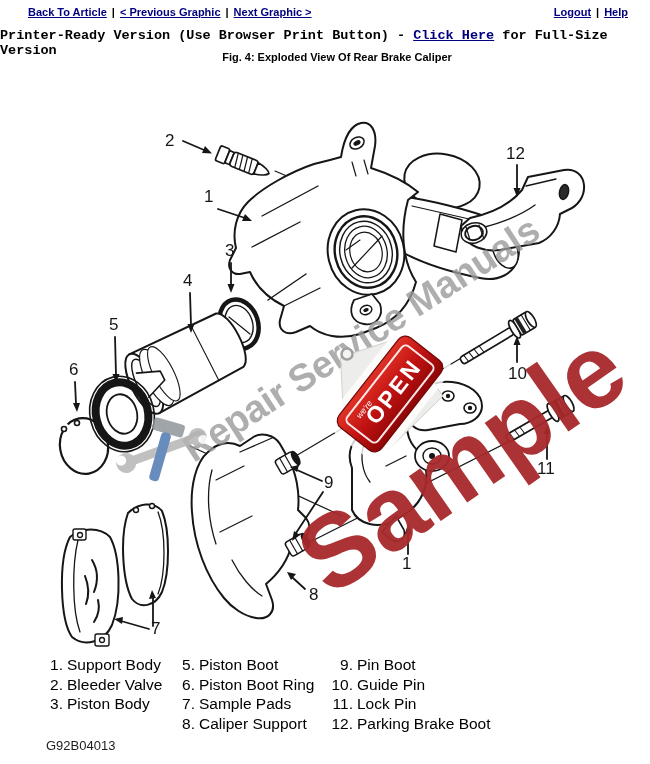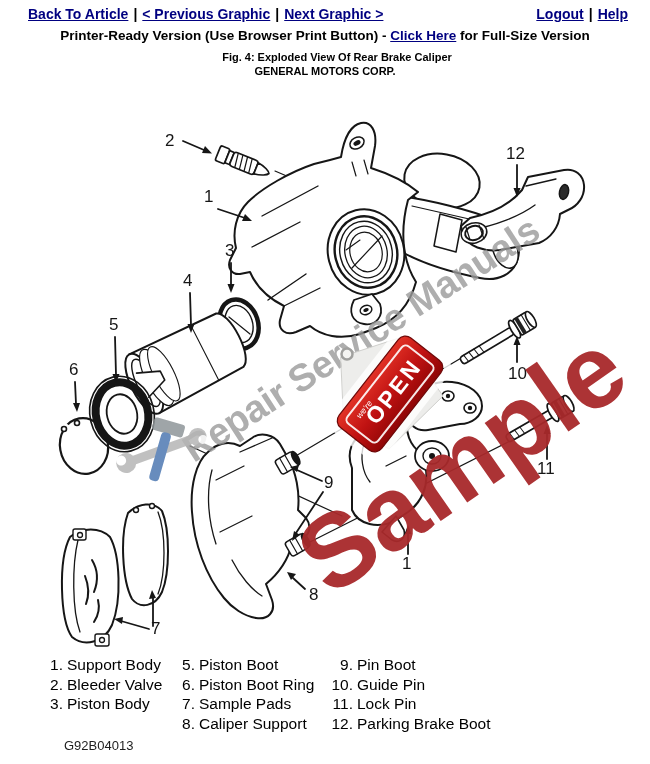--- a/index.html
+++ b/index.html
@@ -1,59 +1,58 @@
 <!DOCTYPE html>
 <html><head>
 <meta charset="utf-8">
 <style>
   html,body{margin:0;padding:0;background:#fff;}
   .page{position:relative;width:650px;height:764px;background:#fff;overflow:hidden;
         font-family:"Liberation Sans",sans-serif;color:#000;}
   
   .topbar{position:absolute;top:6px;left:28px;right:22px;height:16px;
-          font-size:14px;font-weight:bold;display:flex;justify-content:space-between;}
+          font-size:11px;font-weight:bold;display:flex;justify-content:space-between;}
   .topbar a{color:#000080;text-decoration:underline;cursor:pointer;}
   .sep{color:#000;margin:0 5px;font-weight:bold;}
   
-  .print-title{position:absolute;top:28px;left:0;width:650px;text-align:center;
-               font-size:13.5px;font-weight:bold;}
+  .print-title{position:absolute;top:28px;left:0;width:650px;
+               font-size:13.5px;font-weight:bold;font-family:Liberation Mono, monospace;}
   .print-title a{color:#000080;text-decoration:underline;cursor:pointer;}
   .fig-caption{position:absolute;top:51px;left:12px;width:650px;text-align:center;
                font-size:11px;font-weight:bold;}
   .manufacturer{position:absolute;top:65px;left:0;width:650px;text-align:center;
                 font-size:11px;font-weight:bold;}
   
   svg.diagram{position:absolute;top:0;left:0;}
   svg.diagram .callout{font-family:"Liberation Sans",sans-serif;font-size:17px;fill:#161616;}
   
   .parts-list{position:absolute;top:655px;left:0;width:650px;font-size:15.5px;line-height:19.5px;}
   .pcol{position:absolute;top:0;}
   .pcol.c1{left:36px;} .pcol.c2{left:168px;} .pcol.c3{left:326px;}
   .prow{white-space:nowrap;}
   .pnum{display:inline-block;min-width:27px;text-align:right;padding-right:4px;}
-  .figure-code{position:absolute;top:738px;left:64px;font-size:13px;color:#1d1d1d;}
+  .figure-code{position:absolute;top:738px;left:46px;font-size:13px;color:#1d1d1d;}
 </style>
 </head>
 <body>
 
 <div class="page">
 
   <div class="topbar">
     <span class="links-left">
       <a>Back To Article</a><span class="sep">|</span><a>&lt; Previous Graphic</a><span class="sep">|</span><a>Next Graphic &gt;</a>
     </span>
     <span class="links-right">
       <a>Logout</a><span class="sep">|</span><a>Help</a>
     </span>
   </div>
 
   <div class="print-title"><span>Printer-Ready Version (Use Browser Print Button) - </span><a>Click Here</a><span> for Full-Size Version</span></div>
 
   <div class="fig-caption">Fig. 4: Exploded View Of Rear Brake Caliper</div>
-  <div class="manufacturer">GENERAL MOTORS CORP.</div>
 
   <svg class="diagram" width="650" height="764" viewBox="0 0 650 764" fill="none" stroke="#161616" stroke-width="2" stroke-linejoin="round" stroke-linecap="round">
     <defs>
       <linearGradient id="redGrad" x1="0" y1="0" x2="0" y2="1">
         <stop offset="0" stop-color="#e23226"></stop>
         <stop offset="0.5" stop-color="#c01212"></stop>
         <stop offset="1" stop-color="#8e0606"></stop>
       </linearGradient>
     </defs>
 

